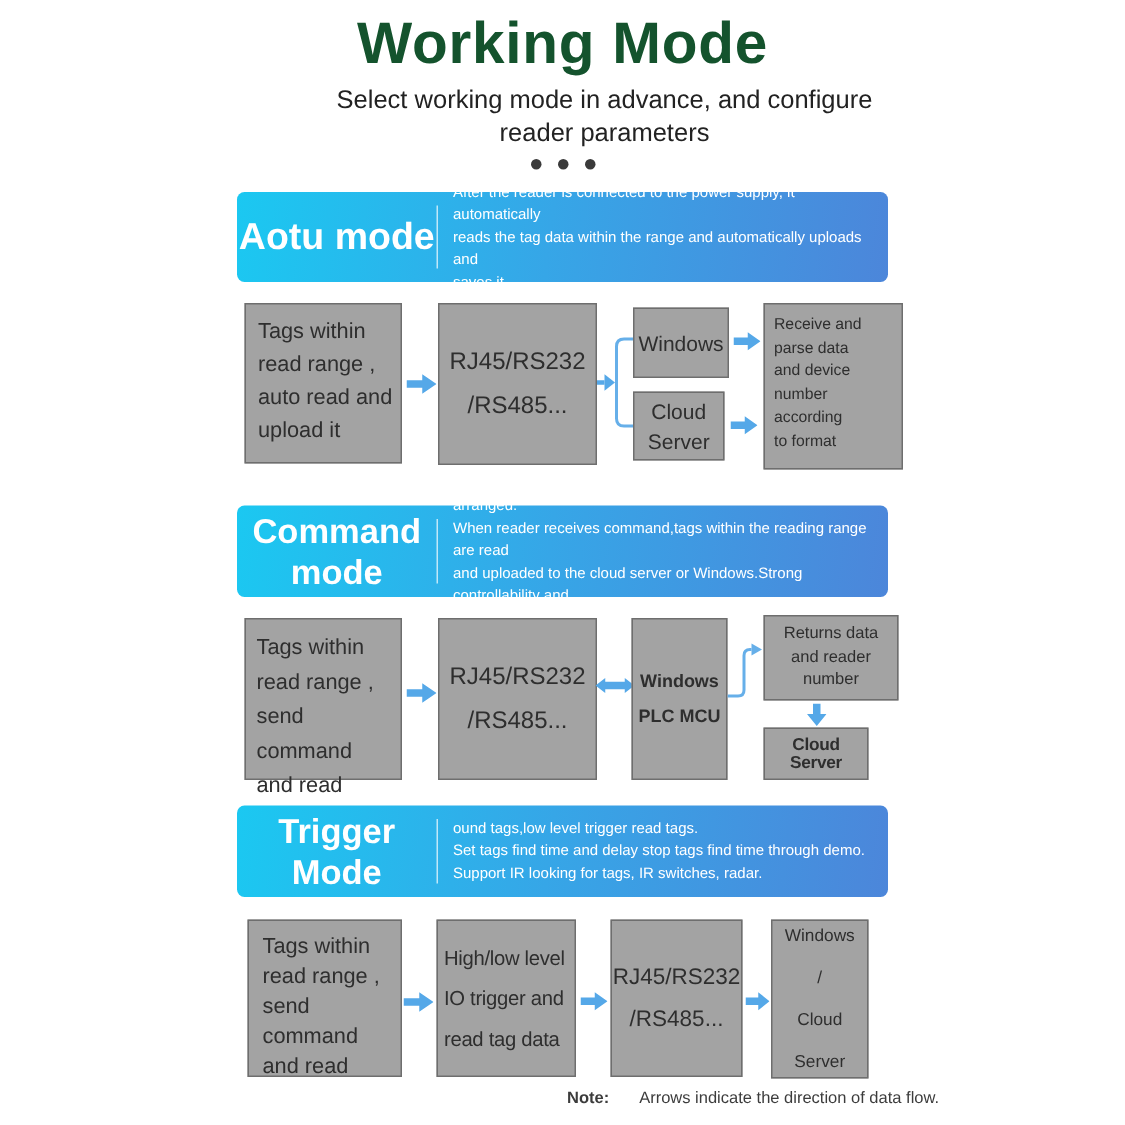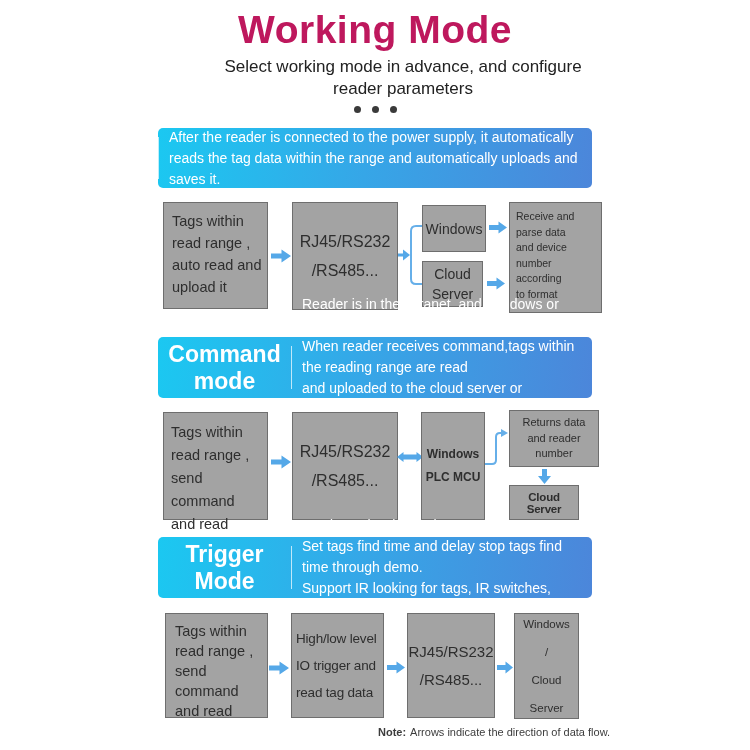--- a/index.html
+++ b/index.html
@@ -1,57 +1,58 @@
 <!DOCTYPE html>
 <html><head>
 <meta charset="utf-8">
 <style>
   html,body{margin:0;padding:0;background:#fff;}
   .page{position:relative;width:750px;height:750px;background:#fff;overflow:hidden;
         font-family:"Liberation Sans",sans-serif;}
   .title{position:absolute;left:0;top:8px;width:750px;text-align:center;
-         font-size:39px;font-weight:bold;color:#be185d;letter-spacing:.5px;}
+         font-size:39px;font-weight:bold;color:#14532d;letter-spacing:.5px;}
   .subtitle{position:absolute;left:0;top:56px;width:750px;text-align:center;
             font-size:17px;line-height:1.3;color:#222;white-space:pre-line;padding-left:28px;}
   .dots{position:absolute;left:0;top:106px;width:750px;display:flex;
         justify-content:center;gap:11px;}
   .dot{width:7px;height:7px;border-radius:50%;background:#3a3a3a;}
 
   .hdr{position:absolute;left:158px;width:434px;border-radius:5px;
        background:linear-gradient(97deg,#1BC8F1 0%,#36A6E7 48%,#4C86DA 100%);
        display:flex;align-items:center;color:#fff;}
   .hdr-title{flex:0 0 133px;width:133px;text-align:center;font-weight:bold;
              white-space:pre-line;}
   .hdr-div{width:1px;align-self:stretch;margin:9px 0;background:rgba(255,255,255,.7);}
-  .hdr-desc{flex:1;padding:6px 8px 6px 10px;font-size:14px;line-height:1.5;
+  .hdr-desc{flex:1;padding:6px 8px 6px 10px;font-size:10px;line-height:1.5;
             white-space:pre-line;}
 
   .b{position:absolute;background:#a3a3a3;border:1px solid #6e6e6e;
      box-sizing:border-box;color:#2e2e2e;white-space:pre-line;}
   .c{display:flex;align-items:center;justify-content:center;text-align:center;}
   .svgabs{position:absolute;}
   .note{position:absolute;left:378px;top:726px;font-size:11px;color:#3c3c3c;
-        display:flex;gap:4px;}
+        display:flex;gap:20px;}
   .note-label{font-weight:600;}
 </style>
 </head>
 <body>
 
 <div class="page">
 
   <div class="title">Working Mode</div>
   <div class="subtitle">Select working mode in advance, and configure
 reader parameters</div>
   <div class="dots">
     <span class="dot"></span>
     <span class="dot"></span>
     <span class="dot"></span>
   </div>
 
   <div class="hdr" style="top:128px;height:60px;">
+    <div class="hdr-title" style="font-size:25px;">Aotu mode</div>
     <div class="hdr-div"></div>
     <div class="hdr-desc">After the reader is connected to the power supply, it automatically
 reads the tag data within the range and automatically uploads and
 saves it.</div>
   </div>
 
   <div class="b" style="left:163px;top:202px;width:105px;height:107px;font-size:14.5px;line-height:22px;padding:7px 0 0 8px;">Tags within
 read range ,
 auto read and
 upload it</div>

